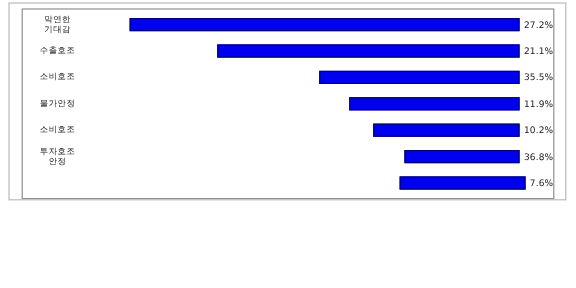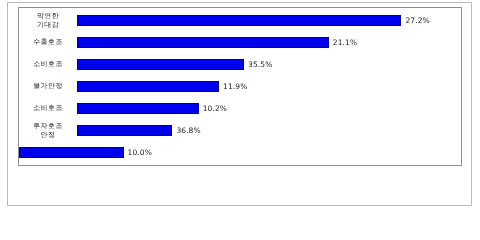--- a/index.html
+++ b/index.html
@@ -12,21 +12,21 @@
     height: 179px;
     font-family: "DejaVu Sans", "Liberation Sans", sans-serif;
     overflow: hidden;
   }
 
   #chart-frame {
     position: absolute;
     left: 7px;
     top: 2px;
     width: 465px;
-    height: 204px;
+    height: 165px;
     border: 1px solid #b9b9b9;
     background: #ffffff;
     box-sizing: border-box;
   }
 
   #plot-area {
     position: absolute;
     left: 10px;
     top: 4px;
     width: 444px;
@@ -67,20 +67,21 @@
     white-space: pre-line;
     font-family: "DejaVu Sans", "Liberation Sans", sans-serif;
   }
 
   .bar-track {
     position: relative;
     flex: 1 1 auto;
     height: 19px;
     display: flex;
     align-items: center;
+    justify-content: flex-end;
   }
 
   .bar {
     height: 11px;
     background: #0000f0;
     border: 1px solid #00007a;
     box-sizing: border-box;
     flex: 0 0 auto;
   }
 
@@ -139,18 +140,18 @@
           <div class="cat-label">투자호조
 안정</div>
           <div class="bar-track">
             <div class="bar" style="width: 24.843%; background: rgb(0, 0, 240); border-color: rgb(0, 0, 122);"></div>
             <span class="value-label">36.8%</span>
           </div>
         </div>
         <div class="bar-row">
           <div class="bar-track">
             <div class="bar" style="width: 23.66%; background: rgb(0, 0, 240); border-color: rgb(0, 0, 122);"></div>
-            <span class="value-label">10.0%</span>
+            <span class="value-label">7.6%</span>
           </div>
         </div>
       </div>
   </div>
 </div>
 
 </body></html>

